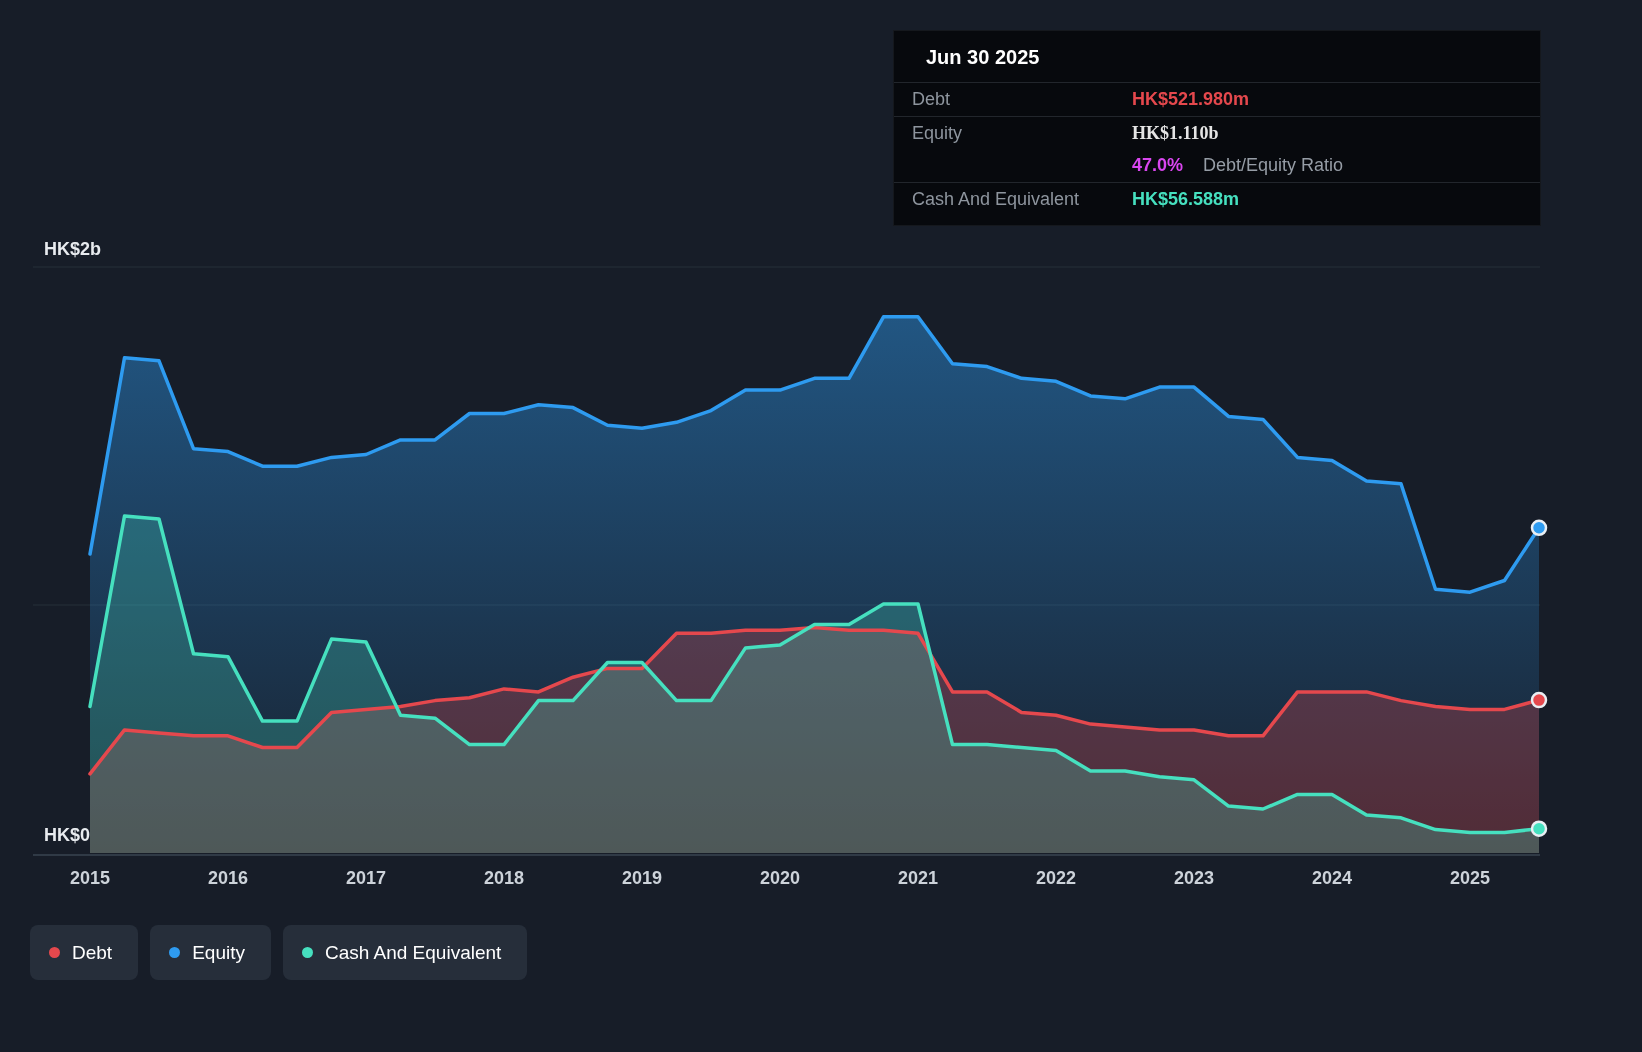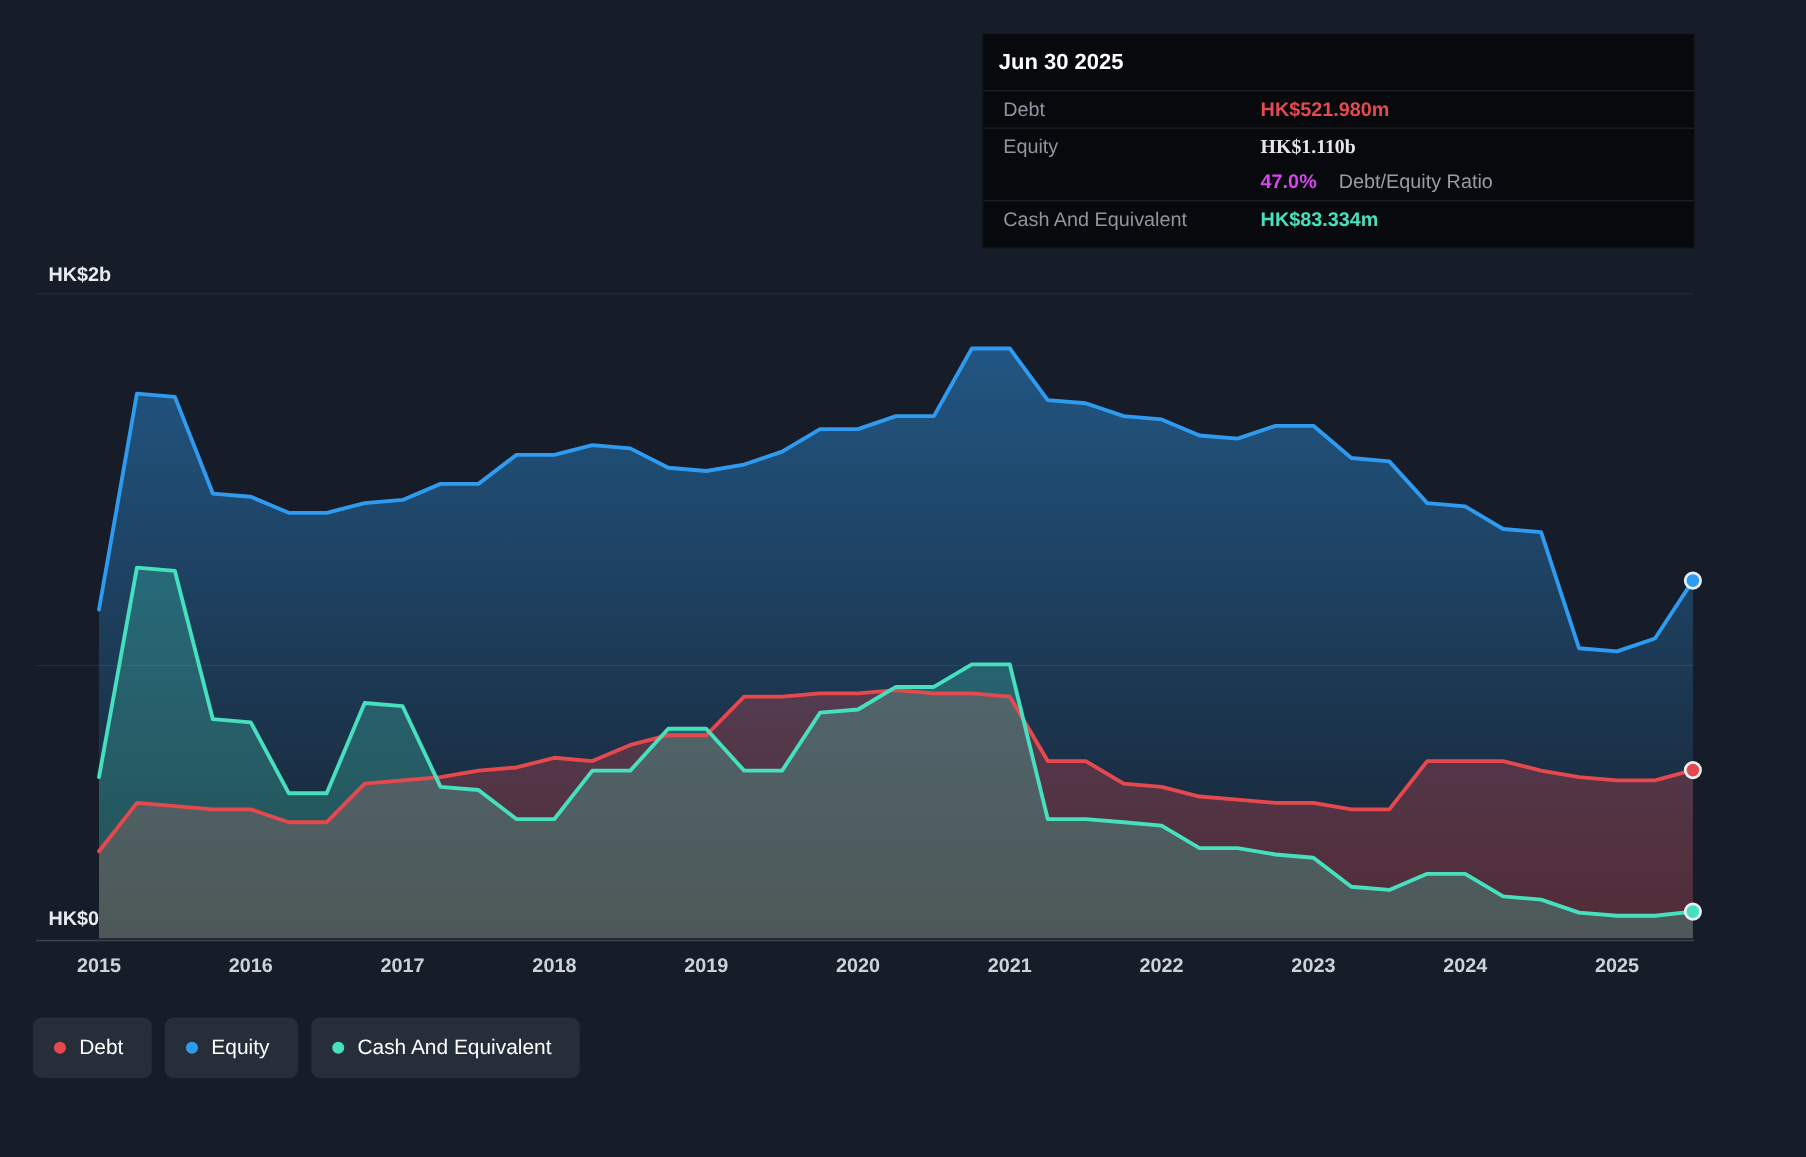--- a/index.html
+++ b/index.html
@@ -18,31 +18,31 @@
   
   .tooltip {
     position:absolute; left:893px; top:30px; width:648px;
     background:#07090d;
     border:1px solid #15181d;
     z-index:5;
     padding-bottom:10px;
   }
   .tooltip-title {
     font-size:20px; font-weight:700; color:#ffffff;
-    padding:15px 18px 13px 14px;
+    padding:15px 18px 13px 32px;
     border-bottom:1px solid #22262c;
   }
   .t-row {
     position:relative; height:33px;
     display:flex; align-items:center;
     padding-left:18px; font-size:18px;
   }
   .t-row.bt { border-top:1px solid #22262c; }
   .t-row .lbl { color:#8e959e; }
-  .t-row .val { position:absolute; left:252px; font-weight:700; }
+  .t-row .val { position:absolute; left:238px; font-weight:700; }
   .val.debt   { color:#e5484d; }
   .val.equity { color:#e5e5e5;font-family:Liberation Serif, serif; }
   .val.cash   { color:#46e0bf; }
   .val.ratio .pct { color:#d946ef; font-weight:700; }
   .val.ratio .suffix { color:#969da6; font-weight:400; margin-left:20px; }
 
   
   .legend {
     position:absolute; left:30px; top:925px;
     display:flex; gap:12px;
@@ -108,21 +108,21 @@
     <span class="val equity">HK$1.110b</span>
   </div>
 
   <div class="t-row">
     <span class="lbl"></span>
     <span class="val ratio"><span class="pct">47.0%</span><span class="suffix">Debt/Equity Ratio</span></span>
   </div>
 
   <div class="t-row bt">
     <span class="lbl">Cash And Equivalent</span>
-    <span class="val cash">HK$83.334m</span>
+    <span class="val cash">HK$56.588m</span>
   </div>
 </div>
 
 <div class="legend">
   <div class="pill">
     <span class="dot d-debt"></span>
     <span>Debt</span>
   </div>
   <div class="pill">
     <span class="dot d-equity"></span>

